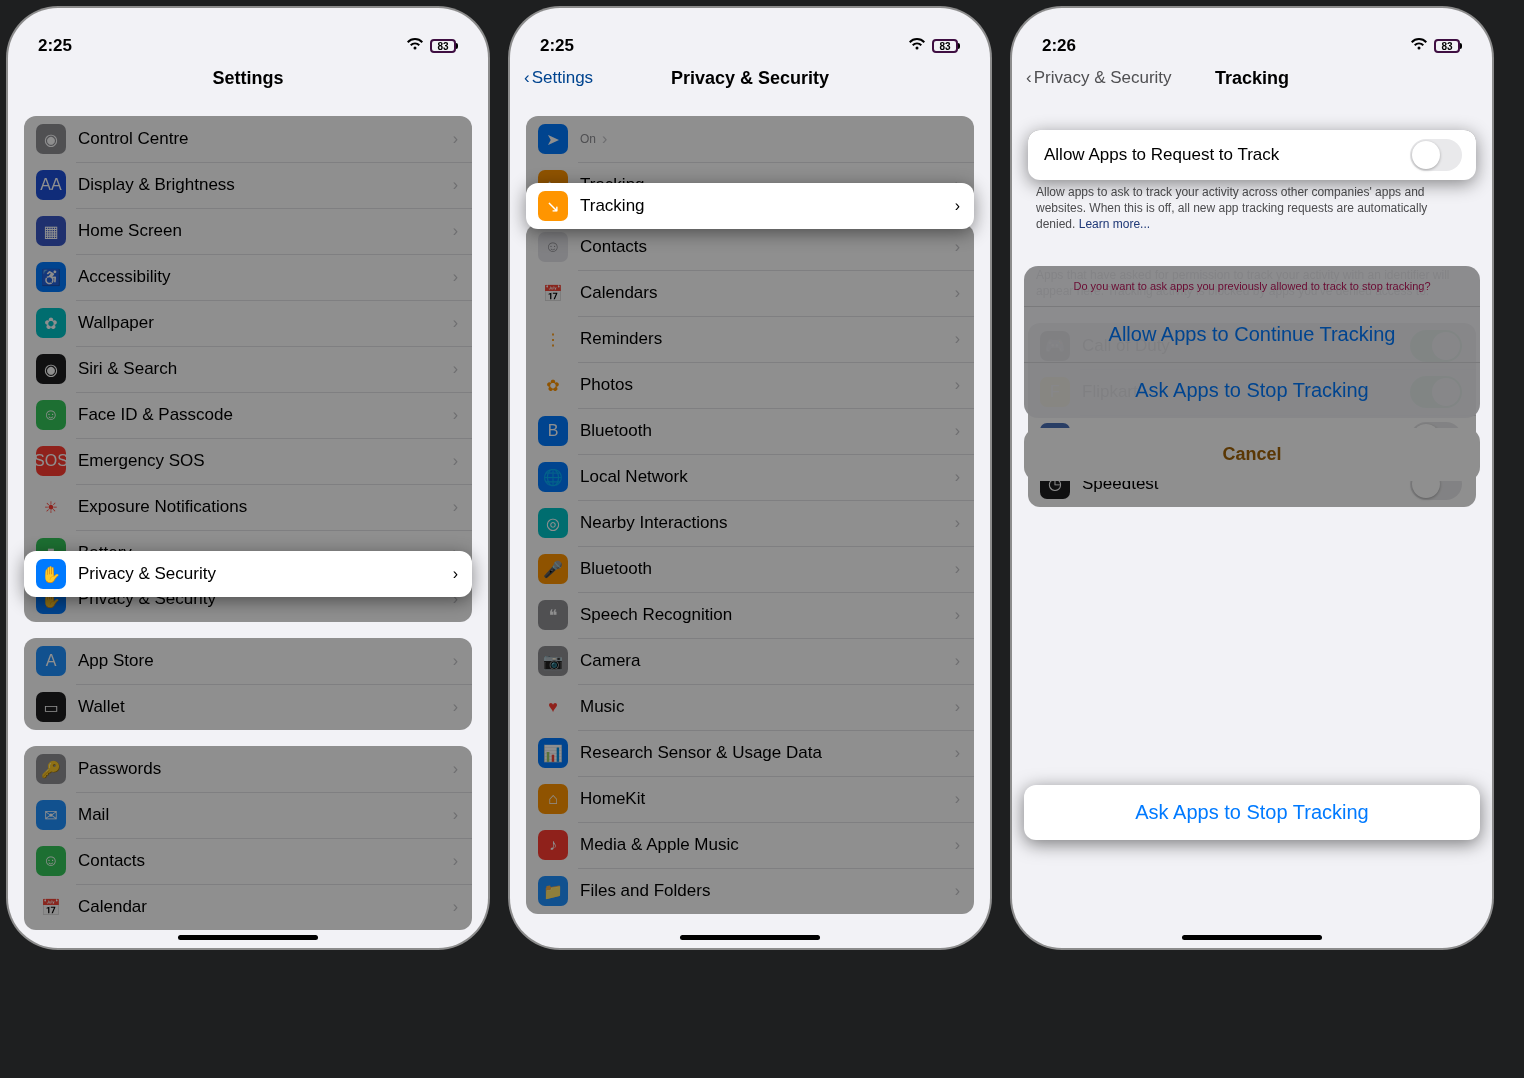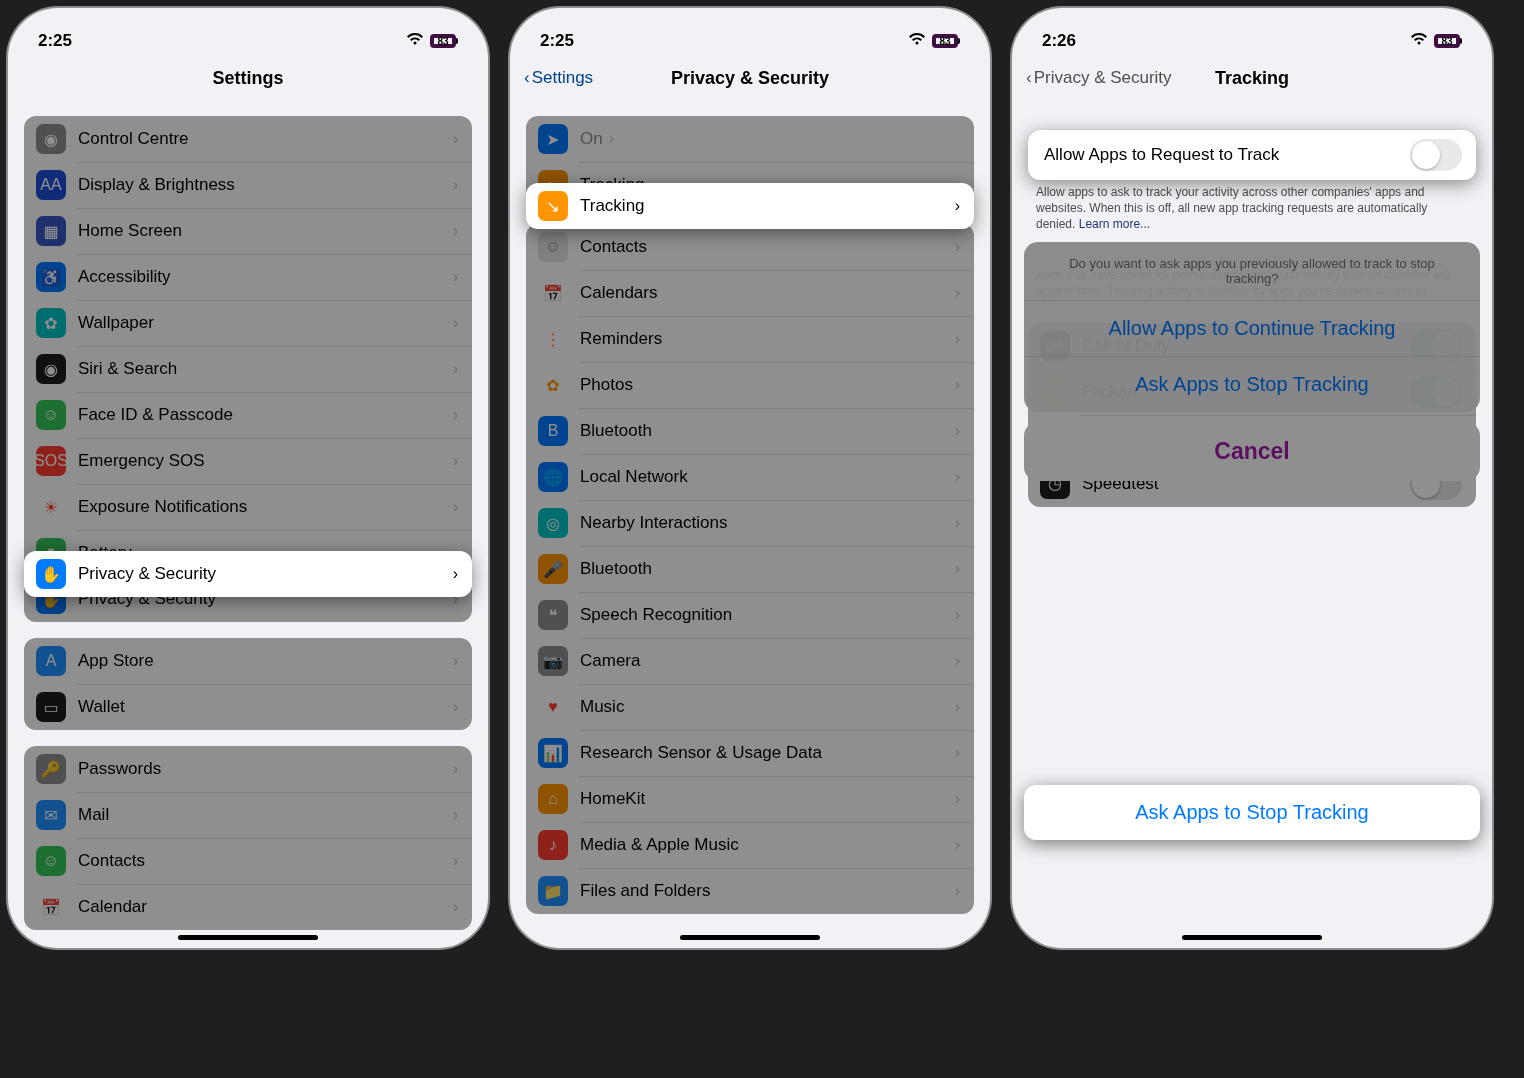--- a/index.html
+++ b/index.html
@@ -17,21 +17,21 @@
     height: 940px;
     border-radius: 50px;
     background: #f2f2f6;
     position: relative;
     overflow: hidden;
     box-shadow: 0 0 0 2px #8c8c8c;
   }
   .status-bar {
     display: flex;
     justify-content: space-between;
-    align-items: center;
+    align-items: flex-end;
     padding: 18px 30px 0 30px;
     height: 48px;
     font-weight: 600;
     font-size: 17px;
     gap: 18px;
   }
   .status-right { display:flex; align-items:center; gap:6px; }
   .navbar {
     display: flex;
     align-items: center;
@@ -80,54 +80,54 @@
     border-radius: 7px;
     flex-shrink:0;
     margin-right:12px;
     display:flex;
     align-items:center;
     justify-content:center;
     font-size:16px;
     color:#fff;
   }
   .row .label { flex:1; font-size:17px; color:#000; }
-  .row .value { font-size:17px; color:#8e8e93; margin-right:6px; }
+  .row .value { font-size:12px; color:#8e8e93; margin-right:6px; }
   .row .chev { color:#c5c5c9; font-size:16px; }
   .footer-text { font-size:12px; color:#8a8a8e; padding:8px 24px; line-height:1.35; }
   .footer-text a { color:#3a67d6; text-decoration:none; }
   .toggle { width:52px; height:32px; border-radius:16px; background:#e9e9eb; position:relative; }
   .toggle.on { background:#34c759; }
   .toggle .knob { width:28px; height:28px; background:#fff; border-radius:50%; position:absolute; top:2px; left:2px; box-shadow:0 1px 3px rgba(0,0,0,.3); }
   .toggle.on .knob { left:22px; }
   .action-sheet {
     position:absolute;
     left:12px; right:12px; bottom:26px;
   }
   .action-sheet .sheet-group {
     background:rgba(240,240,244,0.95);
     border-radius:14px;
     overflow:hidden;
     margin-bottom:10px;
   }
-  .action-sheet .sheet-msg { text-align:center; font-size:13px; color:#737373; padding:14px 20px; }
+  .action-sheet .sheet-msg { text-align:center; font-size:11px; color:#be185d; padding:14px 20px; }
   .action-sheet .sheet-opt {
     text-align:center; font-size:20px; color:#007aff; padding:16px 0;
     border-top:1px solid #d9d9de;
   }
   .action-sheet .sheet-cancel {
     background:#fff;
     border-radius:14px;
-    text-align:center; font-size:23px; font-weight:600; color:#a21caf; padding:16px 0;
+    text-align:center; font-size:18px; font-weight:600; color:#a16207; padding:16px 0;
   }
   .home-ind {
     position:absolute; bottom:8px; left:50%; transform:translateX(-50%);
     width:140px; height:5px; border-radius:3px; background:#000;
   }
   .battery { display:inline-flex; align-items:center; }
-  .battery .shell { width:26px; height:14px; border:4px solid #701a75; border-radius:4px; display:flex; align-items:center; justify-content:center; font-size:10px; font-weight:700; padding:0 2px; position:relative;}
+  .battery .shell { width:26px; height:14px; border:2px solid #701a75; border-radius:4px; display:flex; align-items:center; justify-content:center; font-size:10px; font-weight:700; padding:0 2px; position:relative;}
   .battery .tip { width:2px; height:6px; background:#000; border-radius:0 2px 2px 0; }
   
   .panel-dim { filter: brightness(0.56); }
   .highlight-row-bright {
     position:absolute;
     left:16px; right:16px;
     background:#fff;
     border-radius:12px;
     min-height:46px;
     display:flex;

